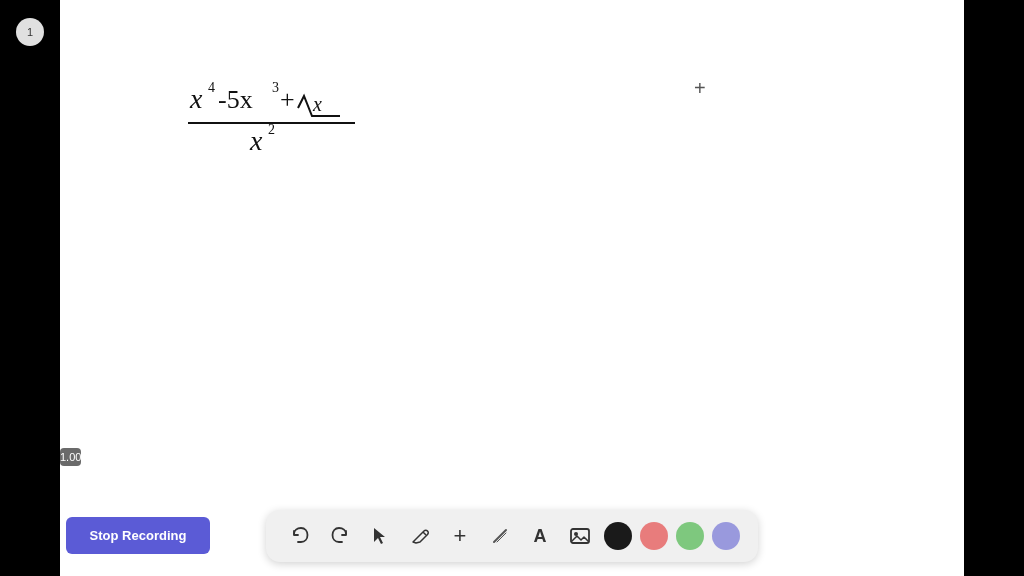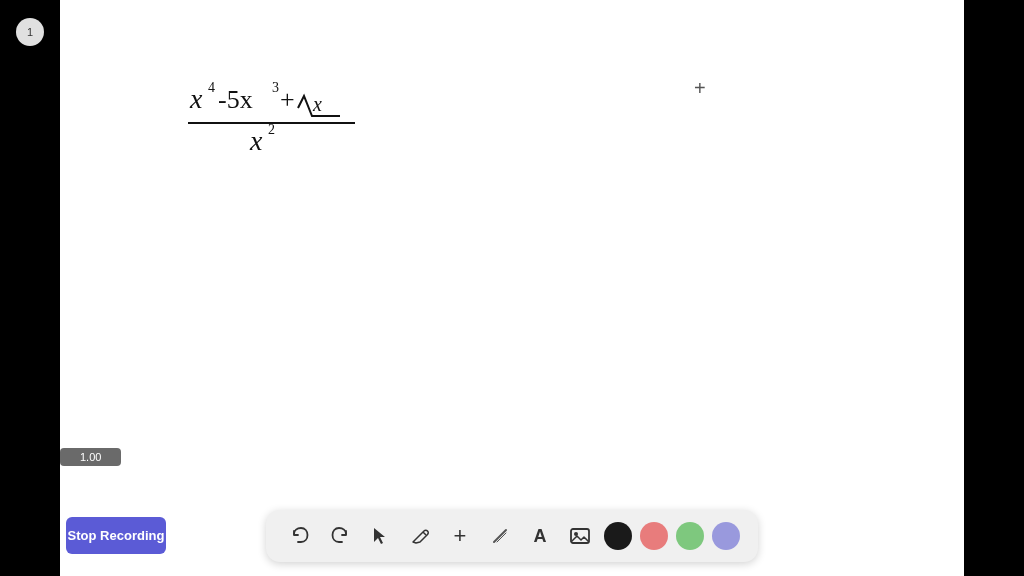--- a/index.html
+++ b/index.html
@@ -61,32 +61,32 @@
       margin-top: 8px;
     }
 
     .zoom-badge {
       position: absolute;
       left: 60px;
       bottom: 110px;
       background: rgba(80,80,80,0.85);
       color: #fff;
       font-size: 11px;
-      padding: 3px 20px;
+      padding: 3px 0;
       border-radius: 4px;
     }
 
     .stop-recording-btn {
       position: absolute;
       left: 66px;
       bottom: 517px;
       
       top: 517px;
       left: 66px;
-      width: 100px;
+      width: 144px;
       height: 37px;
       background: #5b5bd6;
       color: #fff;
       border: none;
       border-radius: 6px;
       font-size: 13px;
       font-weight: 600;
       cursor: pointer;
       display: flex;
       align-items: center;

